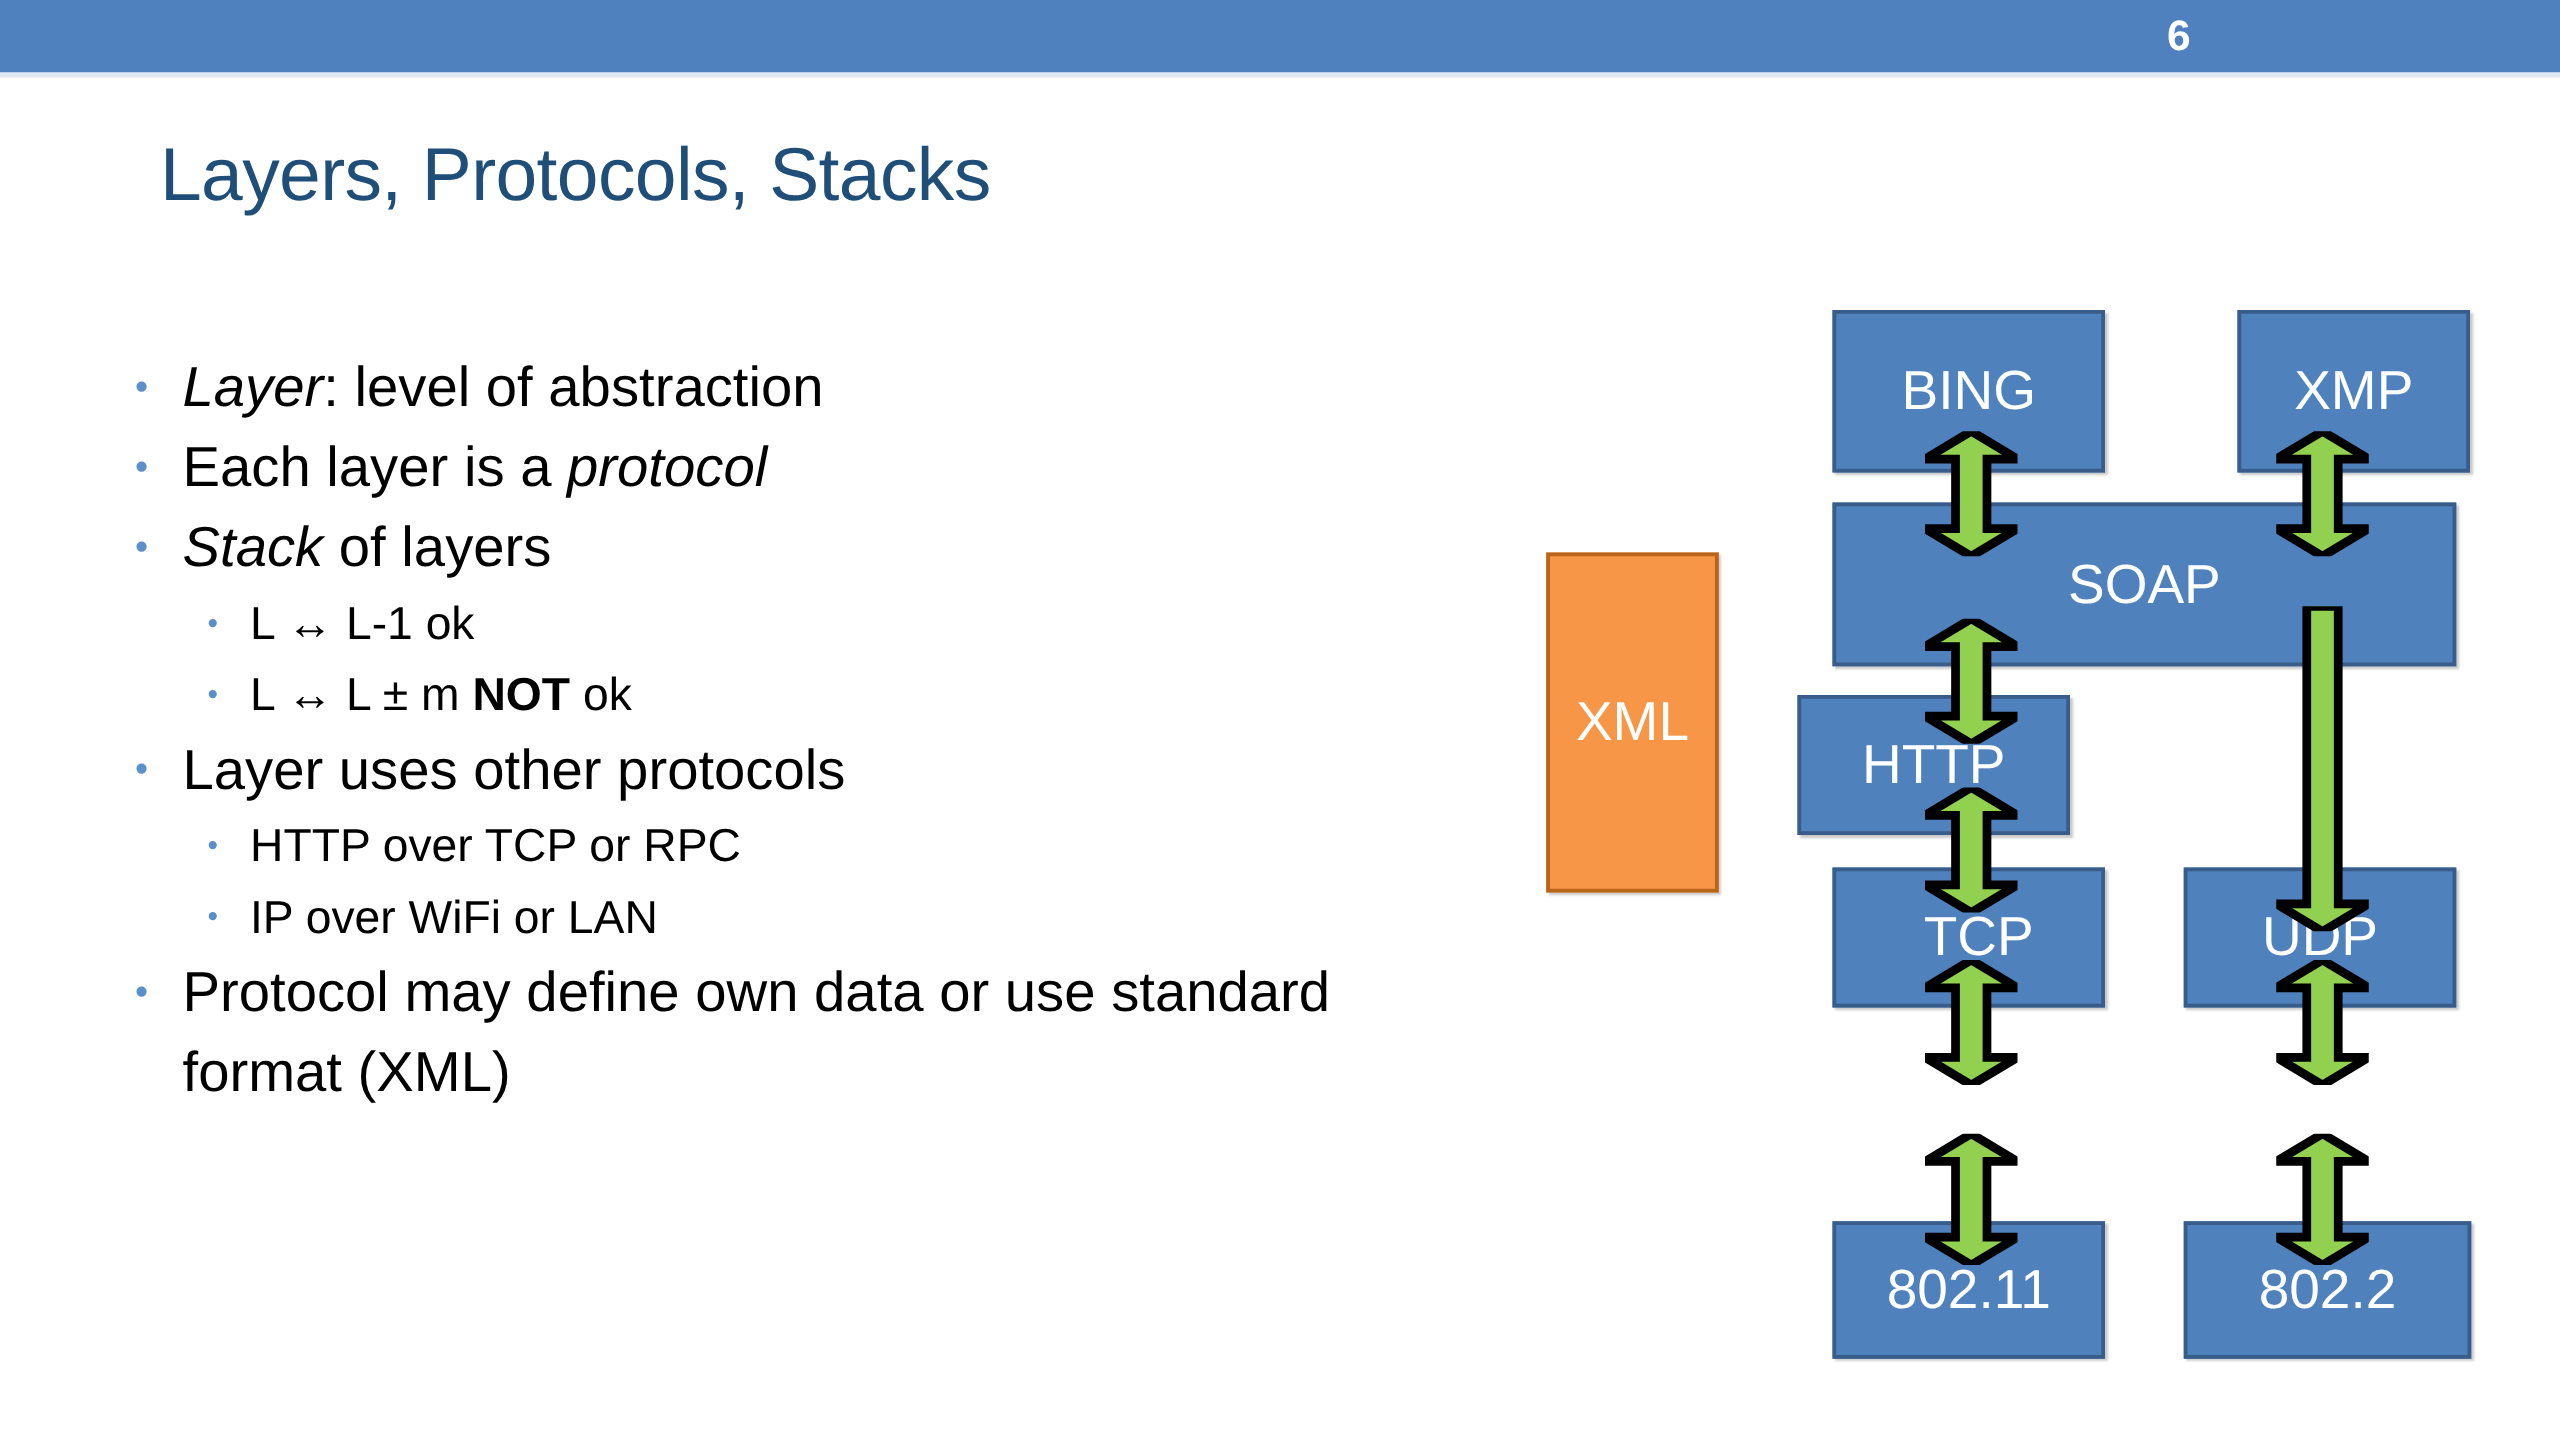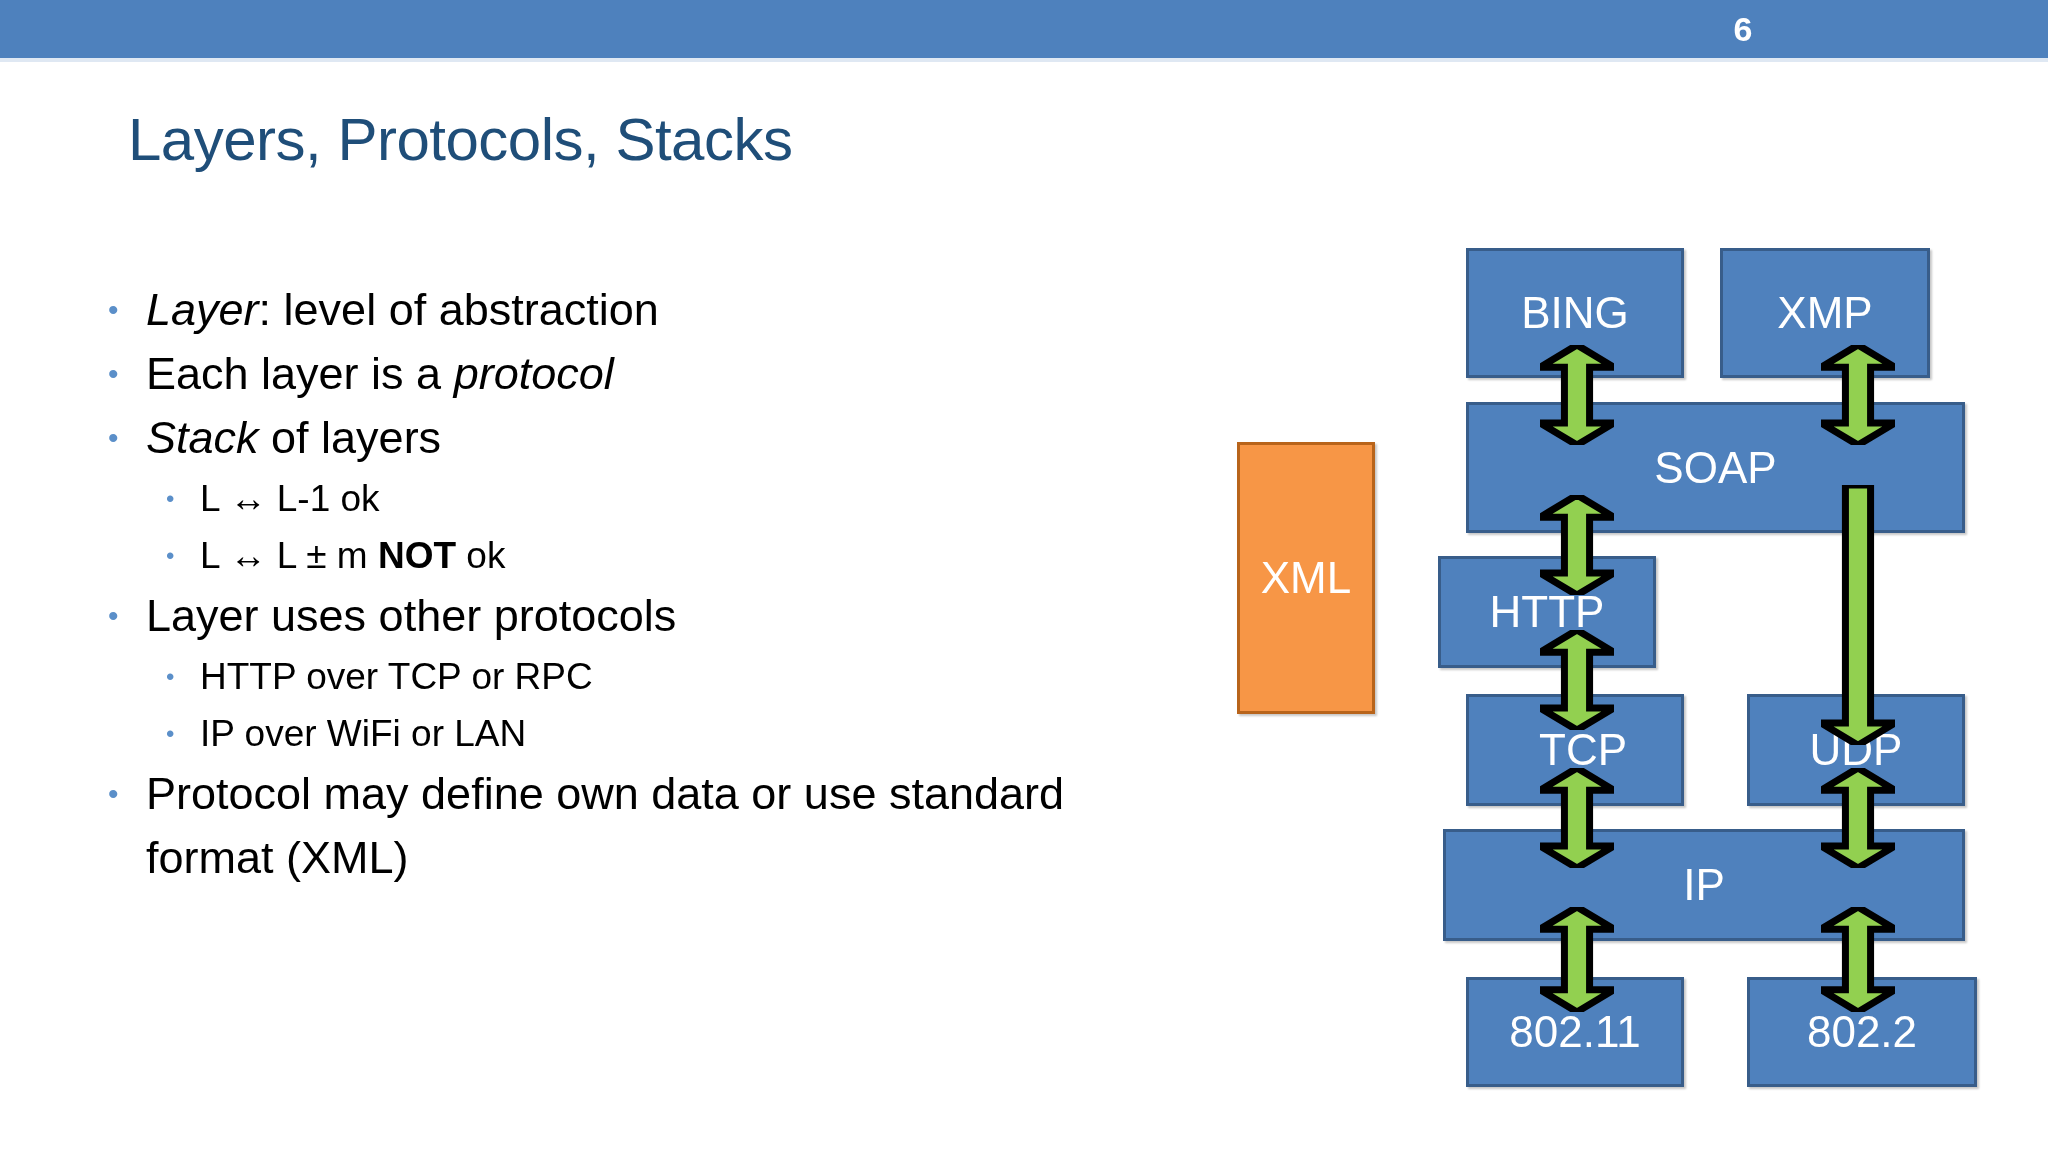--- a/index.html
+++ b/index.html
@@ -178,41 +178,38 @@
       <div class="bullet-row lvl1">
         <span class="bullet-dot">•</span>
         <span class="bullet-text"><span>Protocol may define own data or use standard format (XML)</span></span>
       </div>
     </div>
 
   <div id="diagram">
       <div class="node" style="left: 1466px; top: 248px; width: 218px; height: 130px;">
         <span>BING</span>
       </div>
-      <div class="node" style="left: 1720px; top: 248px; width: 210px; height: 130px;">
+      <div class="node" style="left: 1790px; top: 248px; width: 186px; height: 130px;">
         <span>XMP</span>
       </div>
       <div class="node orange" style="left: 1237px; top: 402px; width: 138px; height: 272px; margin-top: 40px;">
         <span>XML</span>
       </div>
       <div class="node" style="left: 1466px; top: 402px; width: 499px; height: 131px;">
         <span>SOAP</span>
       </div>
       <div class="node" style="left: 1438px; top: 556px; width: 218px; height: 112px;">
         <span>HTTP</span>
       </div>
       <div class="node" style="left: 1466px; top: 694px; width: 218px; height: 112px; padding-left: 16px;">
         <span>TCP</span>
       </div>
       <div class="node" style="left: 1747px; top: 694px; width: 218px; height: 112px;">
         <span>UDP</span>
       </div>
-      <div class="node" style="left: 1443px; top: 829px; width: 522px; height: 112px;">
-        <span>IP</span>
-      </div>
       <div class="node" style="left: 1466px; top: 977px; width: 218px; height: 110px;">
         <span>802.11</span>
       </div>
       <div class="node" style="left: 1747px; top: 977px; width: 230px; height: 110px;">
         <span>802.2</span>
       </div>
       <svg class="arrow" width="74" height="100" viewBox="0 0 100 135" preserveAspectRatio="none" style="left: 1540px; top: 345px;">
         <polygon points="50,0 100,30 67,30 67,105.13513513513513 100,105.13513513513513 50,135.13513513513513 0,105.13513513513513 33,105.13513513513513 33,30 0,30" fill="#92D050" stroke="#000000" stroke-width="7" stroke-linejoin="miter" vector-effect="non-scaling-stroke"></polygon>
       </svg>
       <svg class="arrow" width="74" height="100" viewBox="0 0 100 135" preserveAspectRatio="none" style="left: 1821px; top: 345px;">

